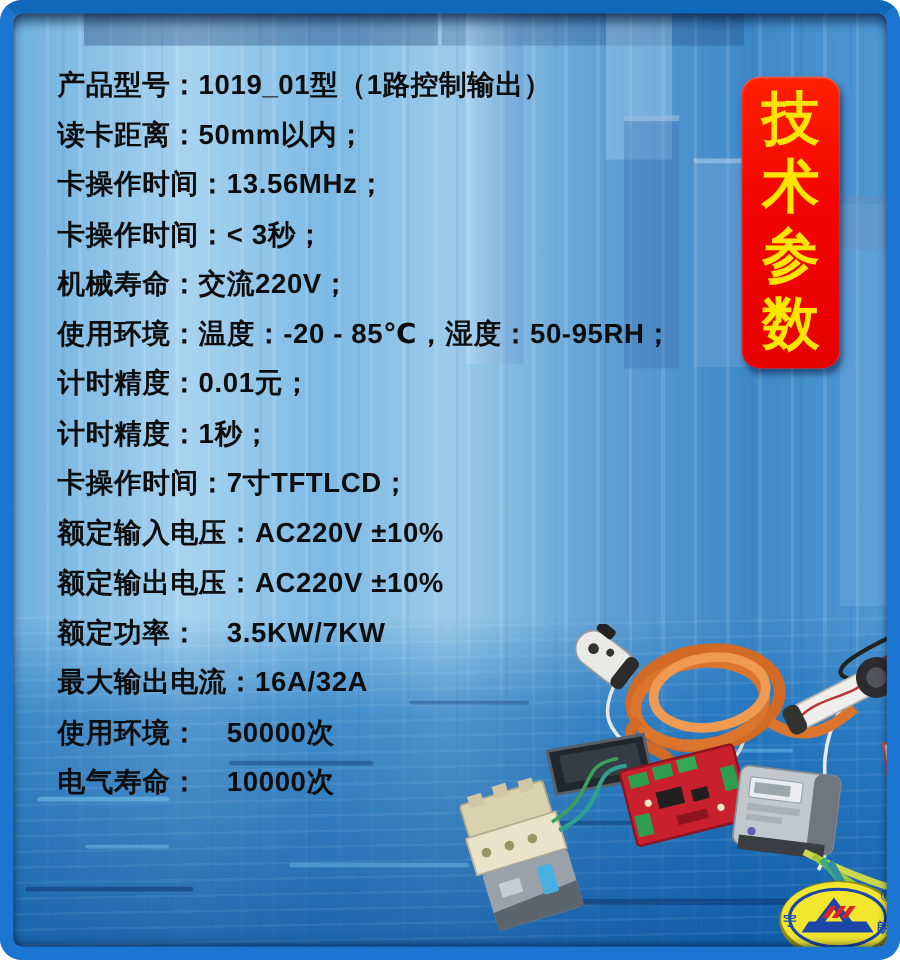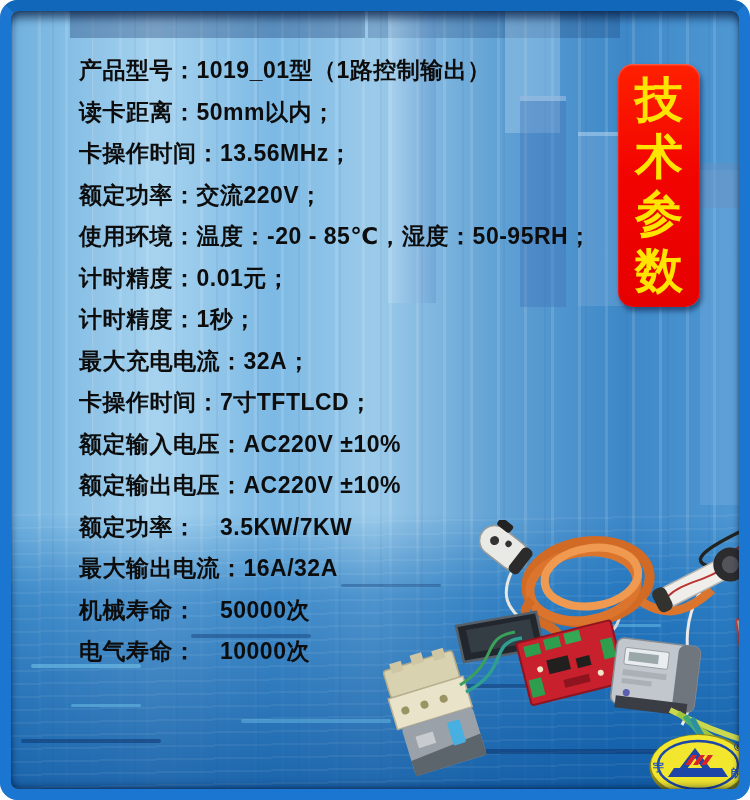--- a/index.html
+++ b/index.html
@@ -28,21 +28,21 @@
     border-top:4px solid rgba(200,228,248,.4);}
   .deco-bar-4{left:700px;top:170px;width:39px;height:335px;background:rgba(150,195,235,.22);}
   .deco-tab{left:688px;top:163px;width:51px;height:45px;background:rgba(105,145,190,.45);}
   
   .water{position:absolute;left:11px;right:11px;bottom:11px;height:275px;
     background:
       repeating-linear-gradient(179deg, rgba(255,255,255,.06) 0 2px, rgba(255,255,255,0) 2px 13px),
       linear-gradient(180deg, rgba(14,100,178,0) 0%, rgba(16,104,182,.55) 30%, rgba(10,86,162,.85) 100%);}
   .streak{position:absolute;border-radius:3px;}
   
-  .specs{position:absolute;left:48px;top:50px;z-index:20;margin-left:31px;}
+  .specs{position:absolute;left:48px;top:50px;z-index:20;}
   .spec-row{height:41.5px;display:flex;align-items:center;font-size:23px;font-weight:700;
     color:#0d0d0d;white-space:pre;letter-spacing:.5px;}
   
   .banner{position:absolute;left:618px;top:64px;width:82px;height:243px;border-radius:15px;
     background:linear-gradient(180deg,#ff2000 0%,#f20400 45%,#e50000 100%);
     box-shadow:2px 4px 5px rgba(5,15,50,.5), inset 0 1px 2px rgba(255,255,255,.35);
     display:flex;flex-direction:column;align-items:center;justify-content:space-around;
     padding:8px 0;box-sizing:border-box;z-index:25;}
   .banner span{font-size:48px;line-height:54px;font-weight:700;color:#ffe400;}
   .photo{position:absolute;left:370px;top:520px;z-index:15;}
@@ -175,31 +175,31 @@
         <text x="36" y="-14" font-size="13" fill="#1c46a8" font-weight="bold">®</text>
         <text x="-45" y="6" font-size="11" fill="#2255bb" font-weight="bold">宇</text>
         <text x="33" y="12" font-size="11" fill="#2255bb" font-weight="bold">朗</text>
       </g>
     </svg>
 
     <div class="specs">
       <div class="spec-row">产品型号：1019_01型（1路控制输出）</div>
       <div class="spec-row">读卡距离：50mm以内；</div>
       <div class="spec-row">卡操作时间：13.56MHz；</div>
-      <div class="spec-row">额定功率：交流220V；</div>
+      <div class="spec-row">卡操作时间：&lt; 3秒；</div>
+      <div class="spec-row">机械寿命：交流220V；</div>
       <div class="spec-row">使用环境：温度：-20 - 85℃，湿度：50-95RH；</div>
       <div class="spec-row">计时精度：0.01元；</div>
       <div class="spec-row">计时精度：1秒；</div>
-      <div class="spec-row">最大充电电流：32A；</div>
       <div class="spec-row">卡操作时间：7寸TFTLCD；</div>
       <div class="spec-row">额定输入电压：AC220V ±10%</div>
       <div class="spec-row">额定输出电压：AC220V ±10%</div>
       <div class="spec-row">额定功率：　3.5KW/7KW</div>
       <div class="spec-row">最大输出电流：16A/32A</div>
-      <div class="spec-row">机械寿命：　50000次</div>
+      <div class="spec-row">使用环境：　50000次</div>
       <div class="spec-row">电气寿命：　10000次</div>
     </div>
 
     <div class="banner">
       <span>技</span>
       <span>术</span>
       <span>参</span>
       <span>数</span>
     </div>
 

